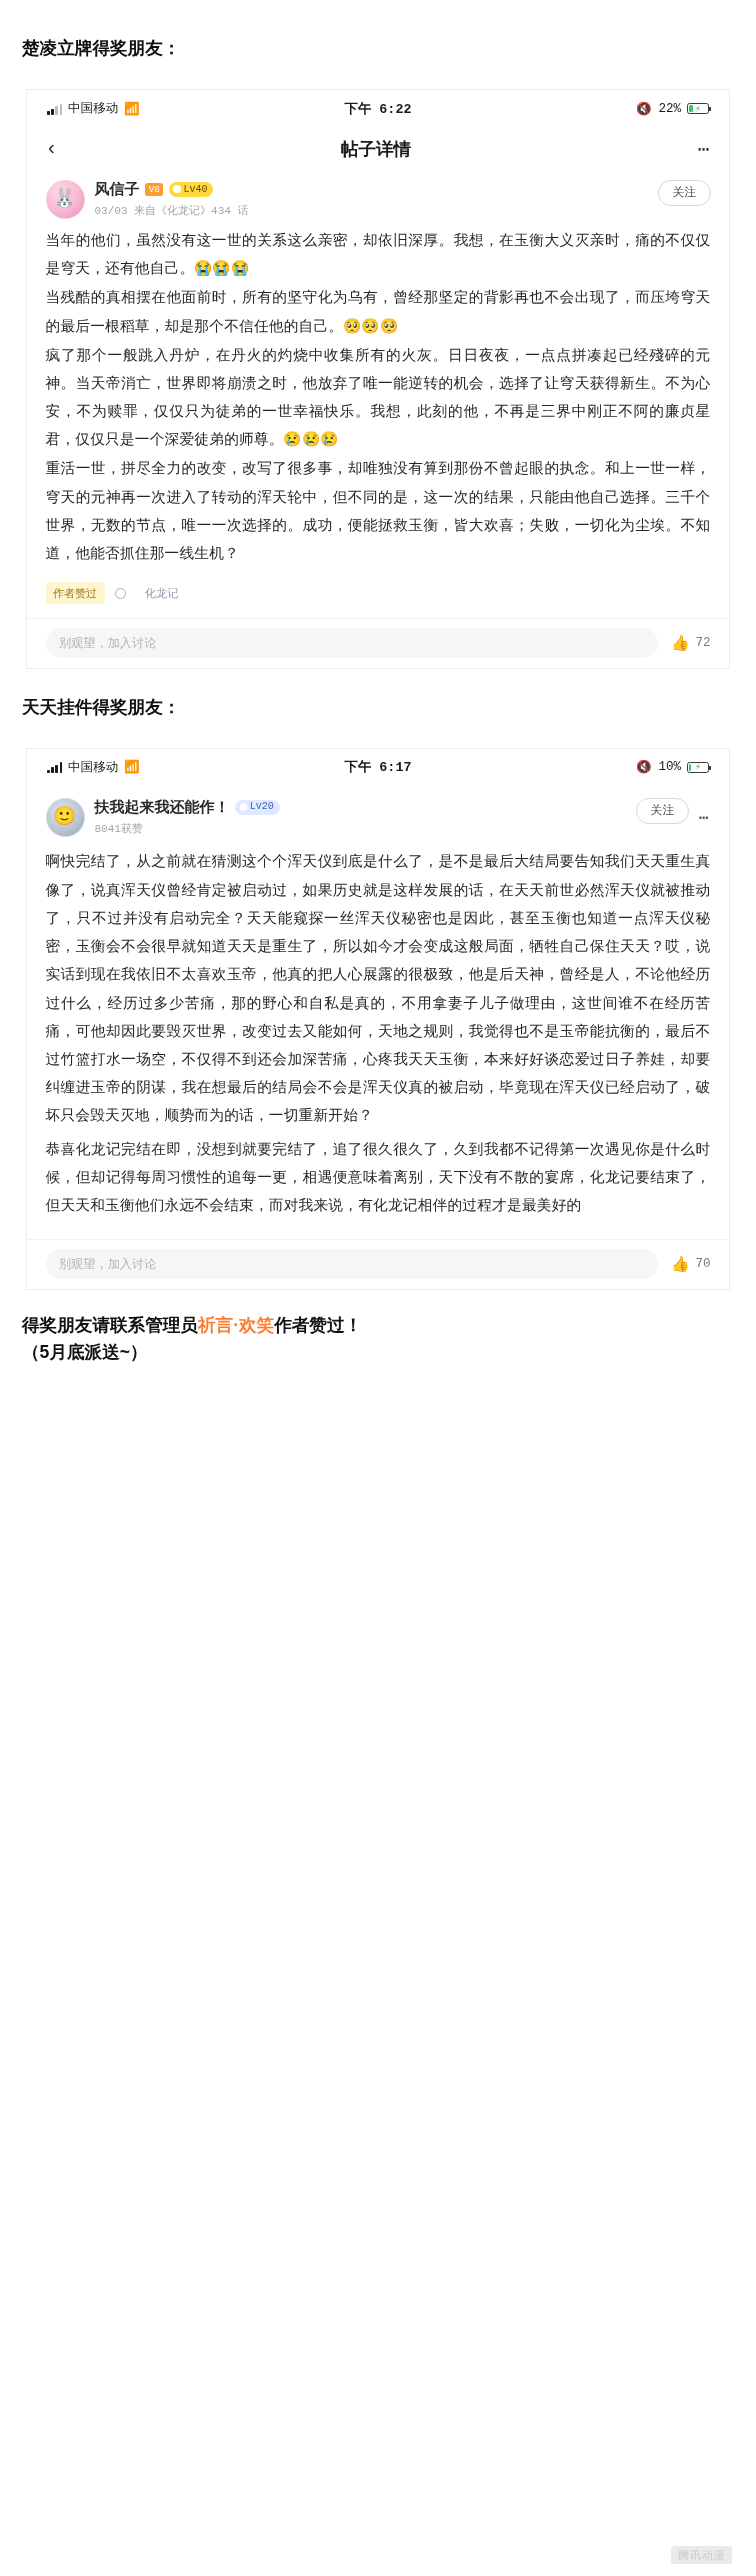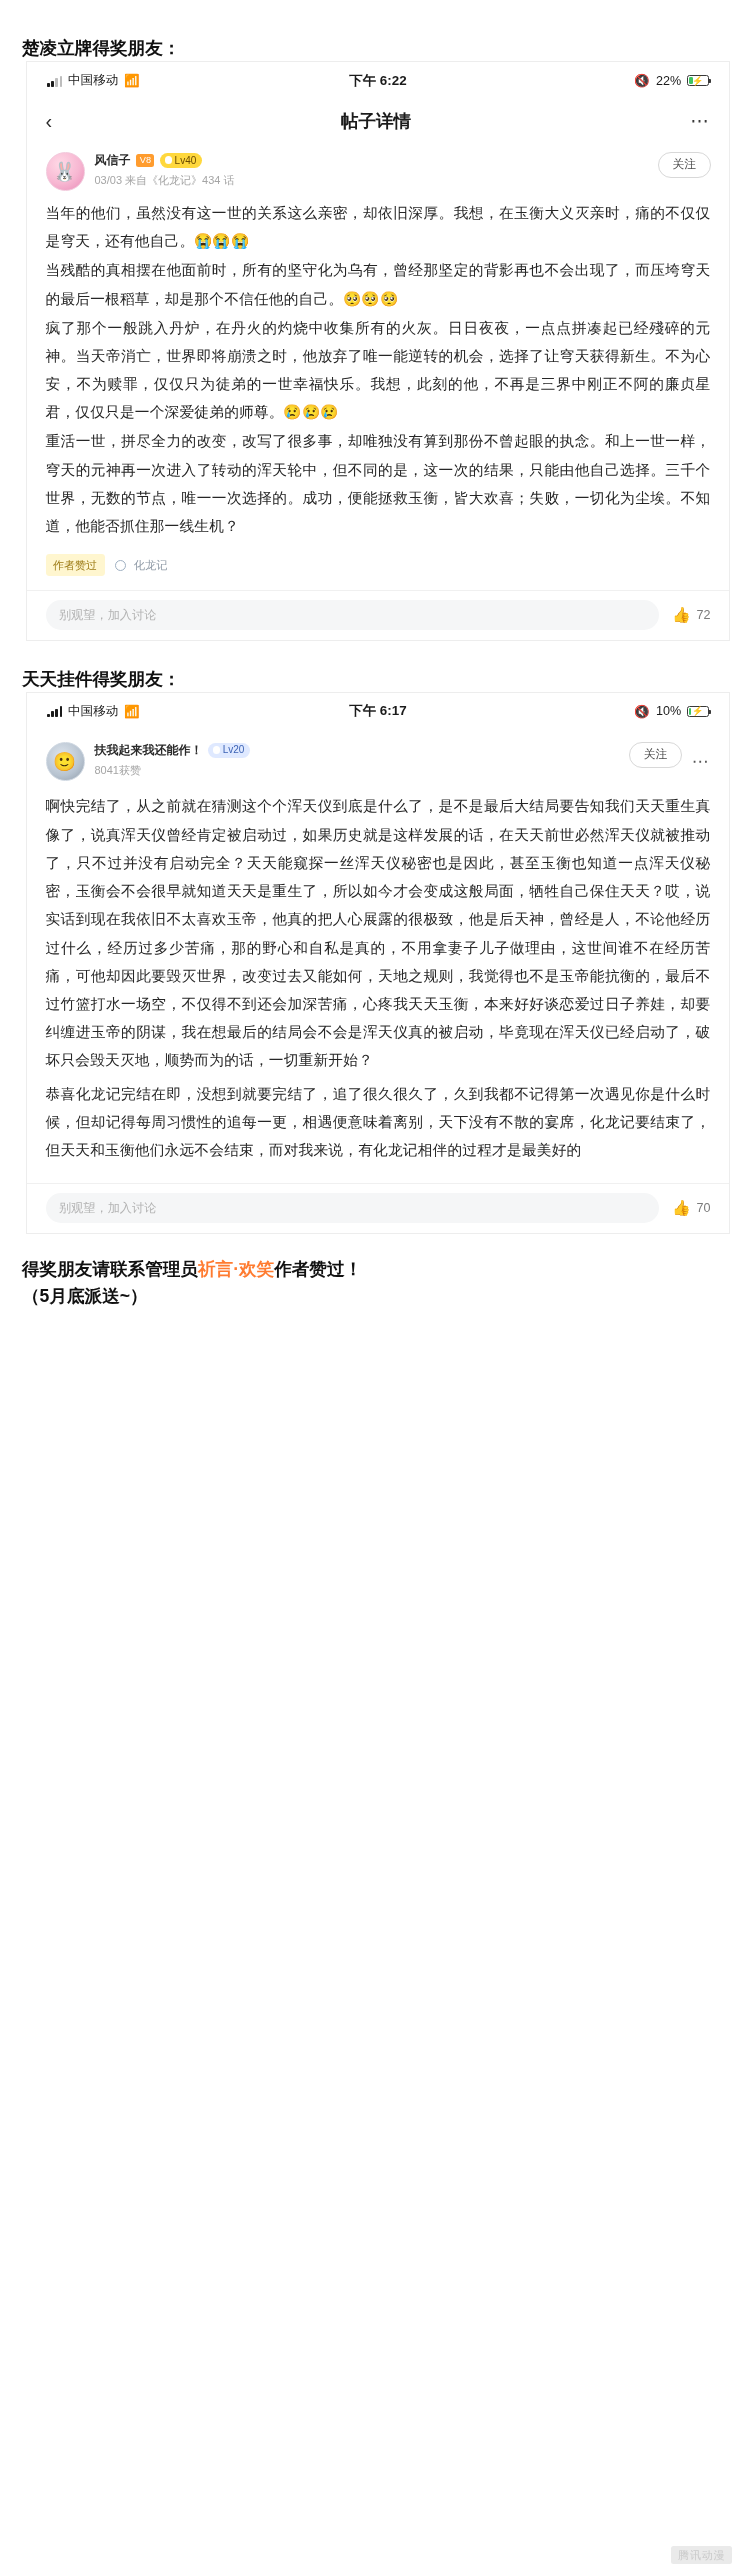--- a/index.html
+++ b/index.html
@@ -34,24 +34,25 @@
     font-weight: bold;
     color: #111;
     padding: 22px 22px 0 22px;
     line-height: 1.55;
   }
   .footer-note .accent { color: #ff7b30; }
 
   
   .shot {
     width: 704px;
-    margin: 0 auto 0 auto;
+    margin: 28px auto 0 auto;
     background: #ffffff;
     position: relative;
     border: 0.8px solid #ededed;
+    font-family: Liberation Mono, monospace;
   }
 
   .statusbar {
     height: 37px;
     display: flex;
     align-items: center;
     padding: 0 20px;
     font-size: 13.4px;
     color: #1b1b1b;
     position: relative;
@@ -163,21 +164,21 @@
   }
   .avatar .face {
     position: absolute;
     left: 50%; top: 52%;
     transform: translate(-50%,-50%);
     font-size: 18.5px;
     line-height: 1;
   }
   .pi { margin-left: 10px; flex: 1 1 auto; min-width: 0; }
   .pi-row1 { display: flex; align-items: center; gap: 5.9px; }
-  .uname { font-size: 12px; font-weight: bold; color: #2a2a2a; }
+  .uname { font-size: 15px; font-weight: bold; color: #2a2a2a; }
   .badge-v {
     background: #ff9c2e;
     color: #fff;
     font-size: 9.2px;
     border-radius: 2.5px;
     padding: 0.8px 3.4px;
     line-height: 1.25;
     white-space: nowrap;
   }
   .badge-lv {
@@ -233,21 +234,21 @@
     color: #9c7a14;
     font-size: 11px;
     border-radius: 3.4px;
     padding: 3.4px 7.6px;
   }
   .tag-topic {
     color: #8f9aa6;
     font-size: 11.3px;
     display: inline-flex;
     align-items: center;
-    gap: 8px;
+    gap: 19px;
   }
   .tag-topic .globe {
     width: 11px; height: 11px;
     border-radius: 50%;
     border: 1.2px solid #9fb0c2;
     display: inline-block;
   }
 
   
   .bottombar {

